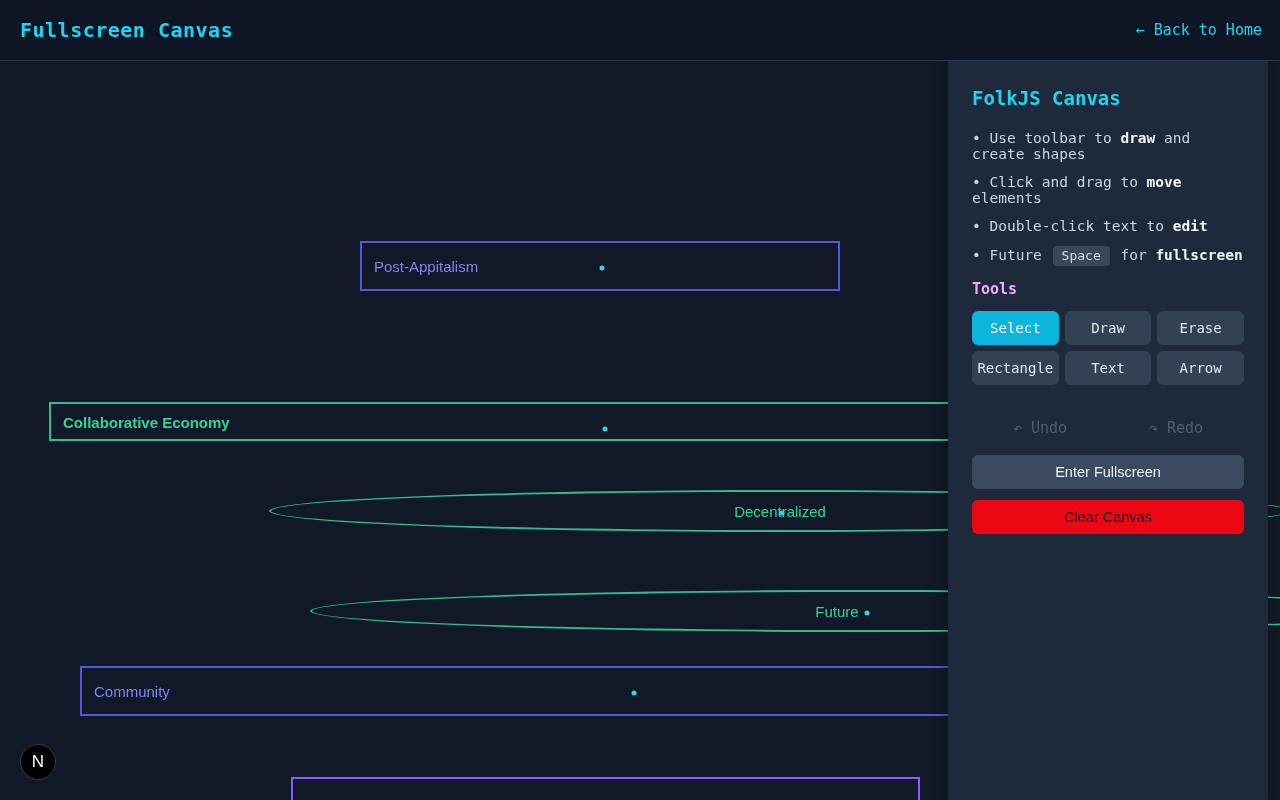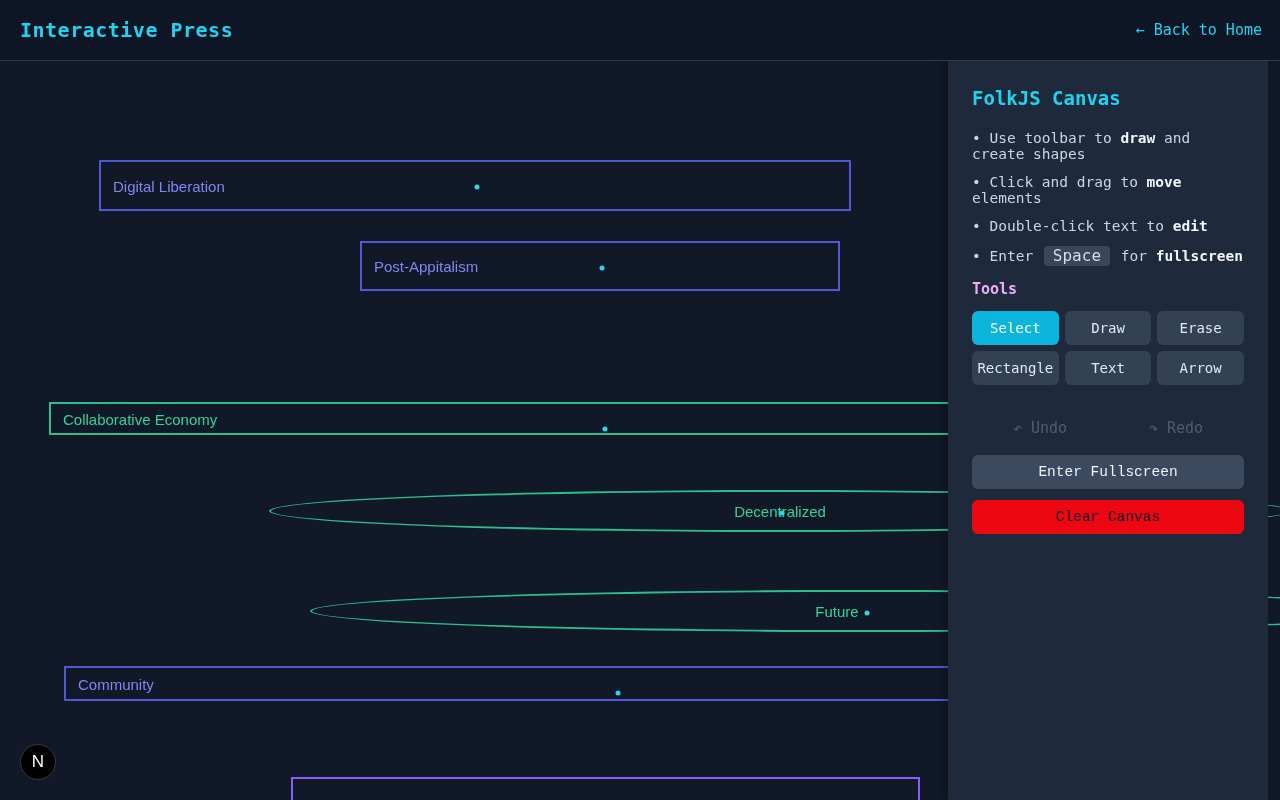--- a/index.html
+++ b/index.html
@@ -32,96 +32,92 @@
   .sidebar{
     position:absolute; top:61px; right:12px; width:320px; height:739px; z-index:9;
     background:#1e293b; padding:26px 24px; color:#cbd5e1;
     box-shadow:-4px 0 10px rgba(0,0,0,.25);
   }
   .sidebar-title{ color:#22d3ee; font-size:19px; font-weight:bold; margin-bottom:21px; }
   .instr{ font-size:14.5px; line-height:16px; margin-bottom:12px; color:#cbd5e1; }
   .instr .b{ color:#f1f5f9; font-weight:bold; }
   .kbd{
     background:#3a4759; color:#d6dde8; border-radius:4px;
-    padding:2px 9px; font-size:16px; display:inline-block; margin:0 2px;
+    padding:2px 9px; font-size:13px; display:inline-block; margin:0 2px;
   }
   .tools-label{ color:#f0abfc; font-size:15px; font-weight:bold; margin:14px 0 13px; }
   .tools-grid{ display:grid; grid-template-columns:repeat(3,1fr); gap:6px; }
   .tool-btn{
     height:34px; border:none; border-radius:6px; background:#334155; color:#e2e8f0;
     font-family:inherit; font-size:14px; cursor:pointer; overflow:hidden; white-space:nowrap;
   }
   .tool-btn.active{ background:#0bb5dc; color:#ffffff; }
   .history-row{ display:flex; margin-top:34px; }
   .history-btn{
     flex:1; background:none; border:none; color:#4f5e73; font-family:inherit;
     font-size:15px; cursor:default; display:flex; justify-content:center; gap:9px;
   }
   .block-btn{
     display:block; width:100%; height:34px; border:none; border-radius:6px;
-    font-family:Liberation Mono, monospace; font-size:14.5px; color:#eef2f7; cursor:pointer;
+    font-family:Liberation Sans, sans-serif; font-size:14.5px; color:#eef2f7; cursor:pointer;
   }
   .fullscreen-btn{ background:#3b4a5e; margin-top:18px; }
   .clear-btn{ background:#ec0713; margin-top:11px; color:#0f172a; }
 
   
   .dev-badge{
     position:absolute; left:20px; top:744px; width:36px; height:36px; z-index:11;
     background:#000; border:1px solid #3a3a3a; border-radius:50%;
     display:flex; align-items:center; justify-content:center;
     color:#fff; font-family:"Liberation Sans", sans-serif; font-size:17px; cursor:pointer;
   }
 </style>
 </head>
 <body>
 
 <div class="canvas-area" id="canvas-area">
-    <div class="shape rect" style="left: 99px; top: 160px; width: 752px; height: 51px; border-color: rgb(80, 88, 214);">
-      <span class="shape-label left" style="color: rgb(129, 134, 240);">Digital Liberation</span>
-      <span class="dot" style="left: 376px; top: 25px; background: rgb(47, 213, 238);"></span>
-    </div>
     <div class="shape rect" style="left: 360px; top: 241px; width: 480px; height: 50px; border-color: rgb(80, 88, 214);">
       <span class="shape-label left" style="color: rgb(129, 134, 240);">Post-Appitalism</span>
       <span class="dot" style="left: 240px; top: 25px; background: rgb(47, 213, 238);"></span>
     </div>
-    <div class="shape rect" style="left: 49px; top: 402px; width: 1108px; height: 33px; border-color: rgb(46, 189, 142);">
+    <div class="shape rect" style="left: 49px; top: 402px; width: 1108px; height: 39px; border-color: rgb(46, 189, 142); font-weight: bold;">
       <span class="shape-label left" style="color: rgb(52, 211, 153);">Collaborative Economy</span>
       <span class="dot" style="left: 554px; top: 25px; background: rgb(47, 213, 238);"></span>
     </div>
     <div class="shape ellipse" style="left: 269px; top: 490px; width: 1022px; height: 42px; border-color: rgb(46, 189, 142);">
       <span class="shape-label center" style="color: rgb(52, 211, 153);">Decentralized</span>
       <span class="dot" style="left: 511px; top: 21px; background: rgb(47, 213, 238);"></span>
     </div>
     <div class="shape ellipse" style="left: 310px; top: 590px; width: 1110px; height: 42px; border-color: rgb(46, 189, 142);">
       <span class="shape-label center" style="color: rgb(52, 211, 153); transform: translate(-28px, -50%);">Future</span>
       <span class="dot" style="left: 555px; top: 21px; background: rgb(47, 213, 238);"></span>
     </div>
-    <div class="shape rect" style="left: 64px; top: 666px; width: 1105px; height: 35px; border-color: rgb(80, 88, 214);">
+    <div class="shape rect" style="left: 80px; top: 666px; width: 1105px; height: 50px; border-color: rgb(80, 88, 214);">
       <span class="shape-label left" style="color: rgb(129, 134, 240);">Community</span>
       <span class="dot" style="left: 552px; top: 25px; background: rgb(47, 213, 238);"></span>
     </div>
     <div class="shape rect" style="left: 291px; top: 777px; width: 629px; height: 80px; border-color: rgb(139, 92, 246);"></div>
   </div>
 
 <header class="app-header">
-  <h1 class="app-title">Interactive Press</h1>
+  <h1 class="app-title">Fullscreen Canvas</h1>
   <a class="back-link">
     <span>←</span>
     <span>Back to Home</span>
   </a>
 </header>
 
 <aside class="sidebar">
   <h2 class="sidebar-title">FolkJS Canvas</h2>
 
   <div id="instructions">
       <p class="instr"><span>• Use toolbar to </span><span class="b">draw</span><span> and create shapes</span></p>
       <p class="instr"><span>• Click and drag to </span><span class="b">move</span><span> elements</span></p>
       <p class="instr"><span>• Double-click text to </span><span class="b">edit</span></p>
-      <p class="instr"><span>• Enter </span><span class="kbd">Space</span><span> for </span><span class="b">fullscreen</span></p>
+      <p class="instr"><span>• Future </span><span class="kbd">Space</span><span> for </span><span class="b">fullscreen</span></p>
     </div>
 
   <div class="tools-label">Tools</div>
 
   <div class="tools-grid" id="tools-grid">
       <button class="tool-btn active">Select</button>
       <button class="tool-btn">Draw</button>
       <button class="tool-btn">Erase</button>
       <button class="tool-btn">Rectangle</button>
       <button class="tool-btn">Text</button>

